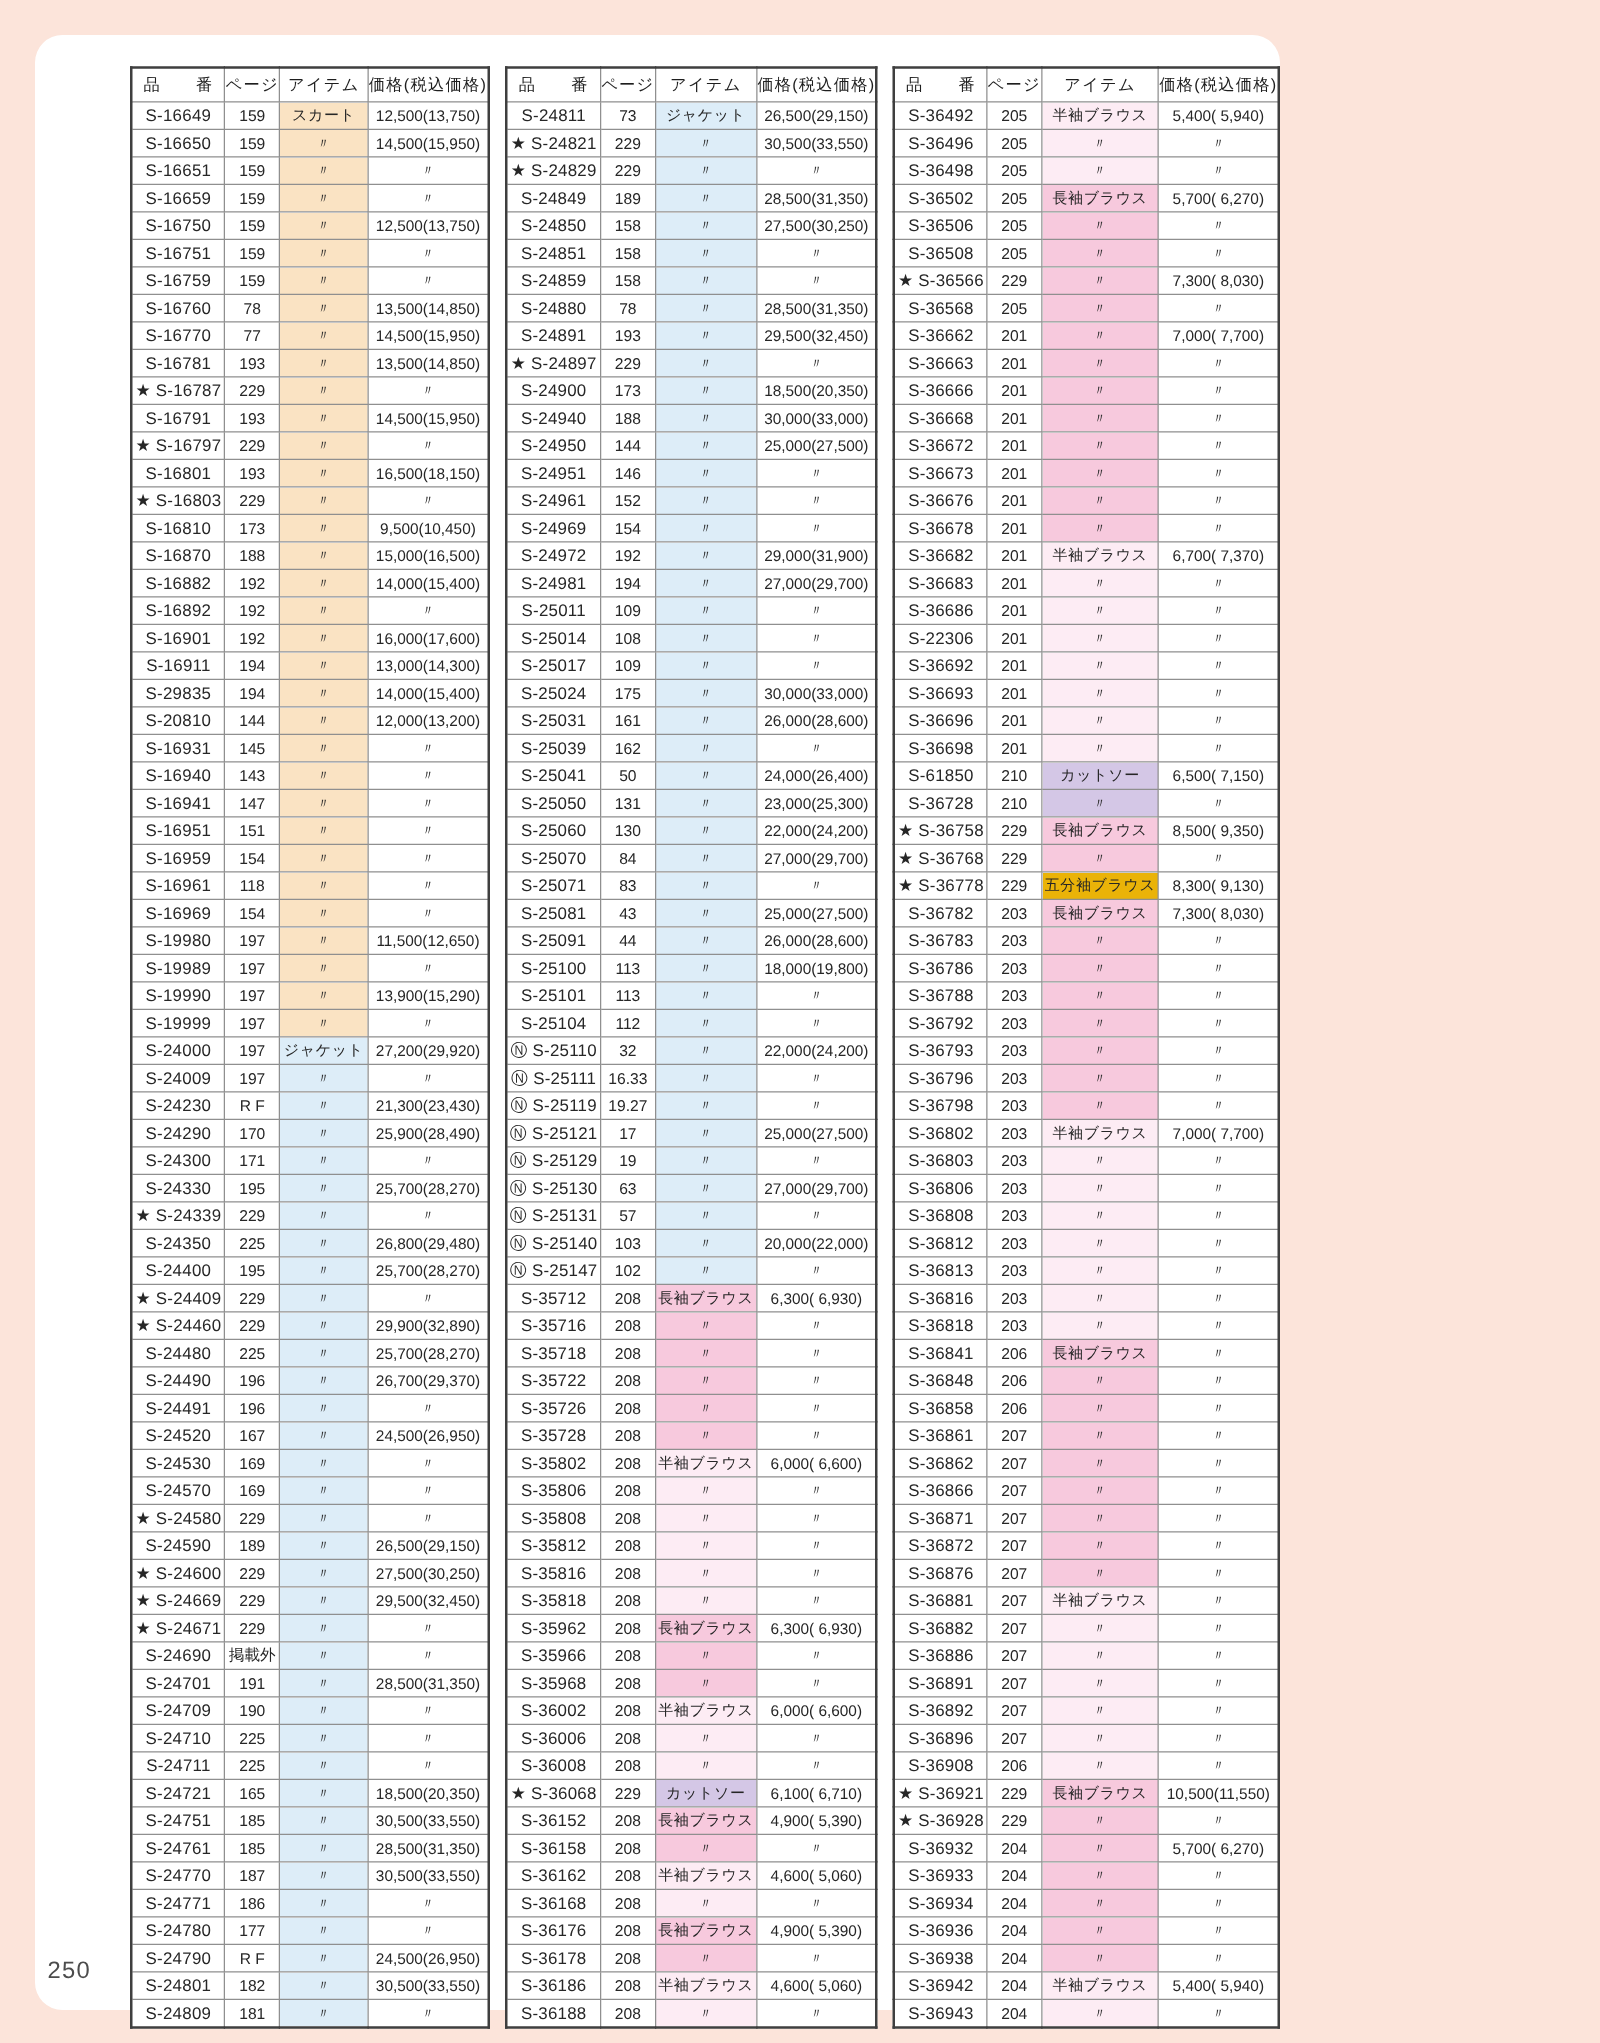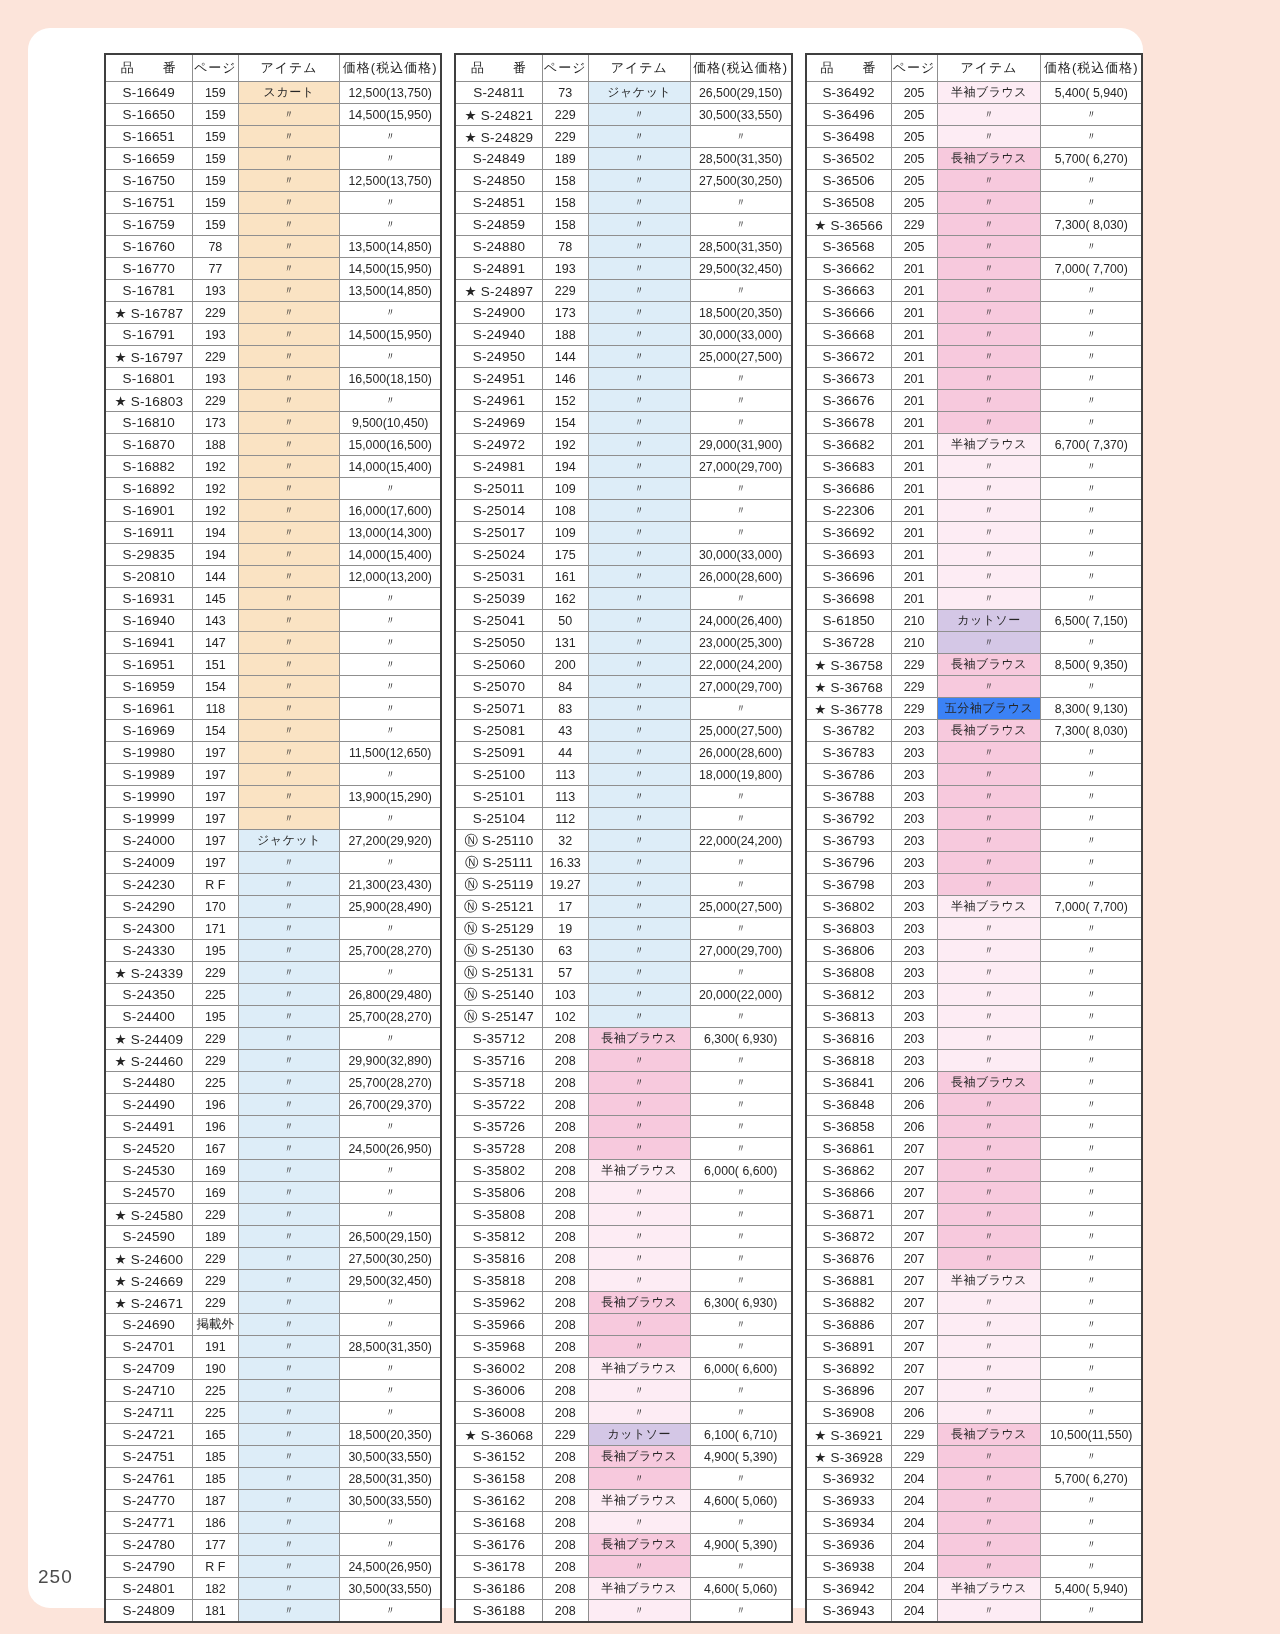--- a/index.html
+++ b/index.html
@@ -5,21 +5,21 @@
   html,body{margin:0;padding:0;}
   body{
     width:1280px;height:1634px;
     background:#fce4da;
     font-family:"Liberation Sans","DejaVu Sans",sans-serif;
     position:relative;
     -webkit-font-smoothing:antialiased;
   }
   .sheet{
     position:absolute;left:28px;top:28px;
-    width:1115px;height:1580px;
+    width:996px;height:1580px;
     background:#ffffff;border-radius:22px;
   }
   .tables{
     position:absolute;left:76px;top:25px;
     display:flex;gap:12px;
   }
   table.price-table{
     border-collapse:collapse;
     border:2px solid #3f3f3f;
     table-layout:fixed;
@@ -664,21 +664,21 @@
             <td class="pr">24,000(26,400)</td>
           </tr>
           <tr>
             <td class="no">S-25050</td>
             <td class="pg">131</td>
             <td class="it" style="background: rgb(221, 237, 248);"><span class="dit">〃</span></td>
             <td class="pr">23,000(25,300)</td>
           </tr>
           <tr>
             <td class="no">S-25060</td>
-            <td class="pg">200</td>
+            <td class="pg">130</td>
             <td class="it" style="background: rgb(221, 237, 248);"><span class="dit">〃</span></td>
             <td class="pr">22,000(24,200)</td>
           </tr>
           <tr>
             <td class="no">S-25070</td>
             <td class="pg">84</td>
             <td class="it" style="background: rgb(221, 237, 248);"><span class="dit">〃</span></td>
             <td class="pr">27,000(29,700)</td>
           </tr>
           <tr>
@@ -1116,21 +1116,21 @@
           </tr>
           <tr>
             <td class="no">★ S-36768</td>
             <td class="pg">229</td>
             <td class="it" style="background: rgb(247, 201, 221);"><span class="dit">〃</span></td>
             <td class="pr"><span class="dit">〃</span></td>
           </tr>
           <tr>
             <td class="no">★ S-36778</td>
             <td class="pg">229</td>
-            <td class="it" style="background: #3b82f6;">五分袖ブラウス</td>
+            <td class="it" style="background: #eab308;">五分袖ブラウス</td>
             <td class="pr">8,300( 9,130)</td>
           </tr>
           <tr>
             <td class="no">S-36782</td>
             <td class="pg">203</td>
             <td class="it" style="background: rgb(247, 201, 221);">長袖ブラウス</td>
             <td class="pr">7,300( 8,030)</td>
           </tr>
           <tr>
             <td class="no">S-36783</td>

